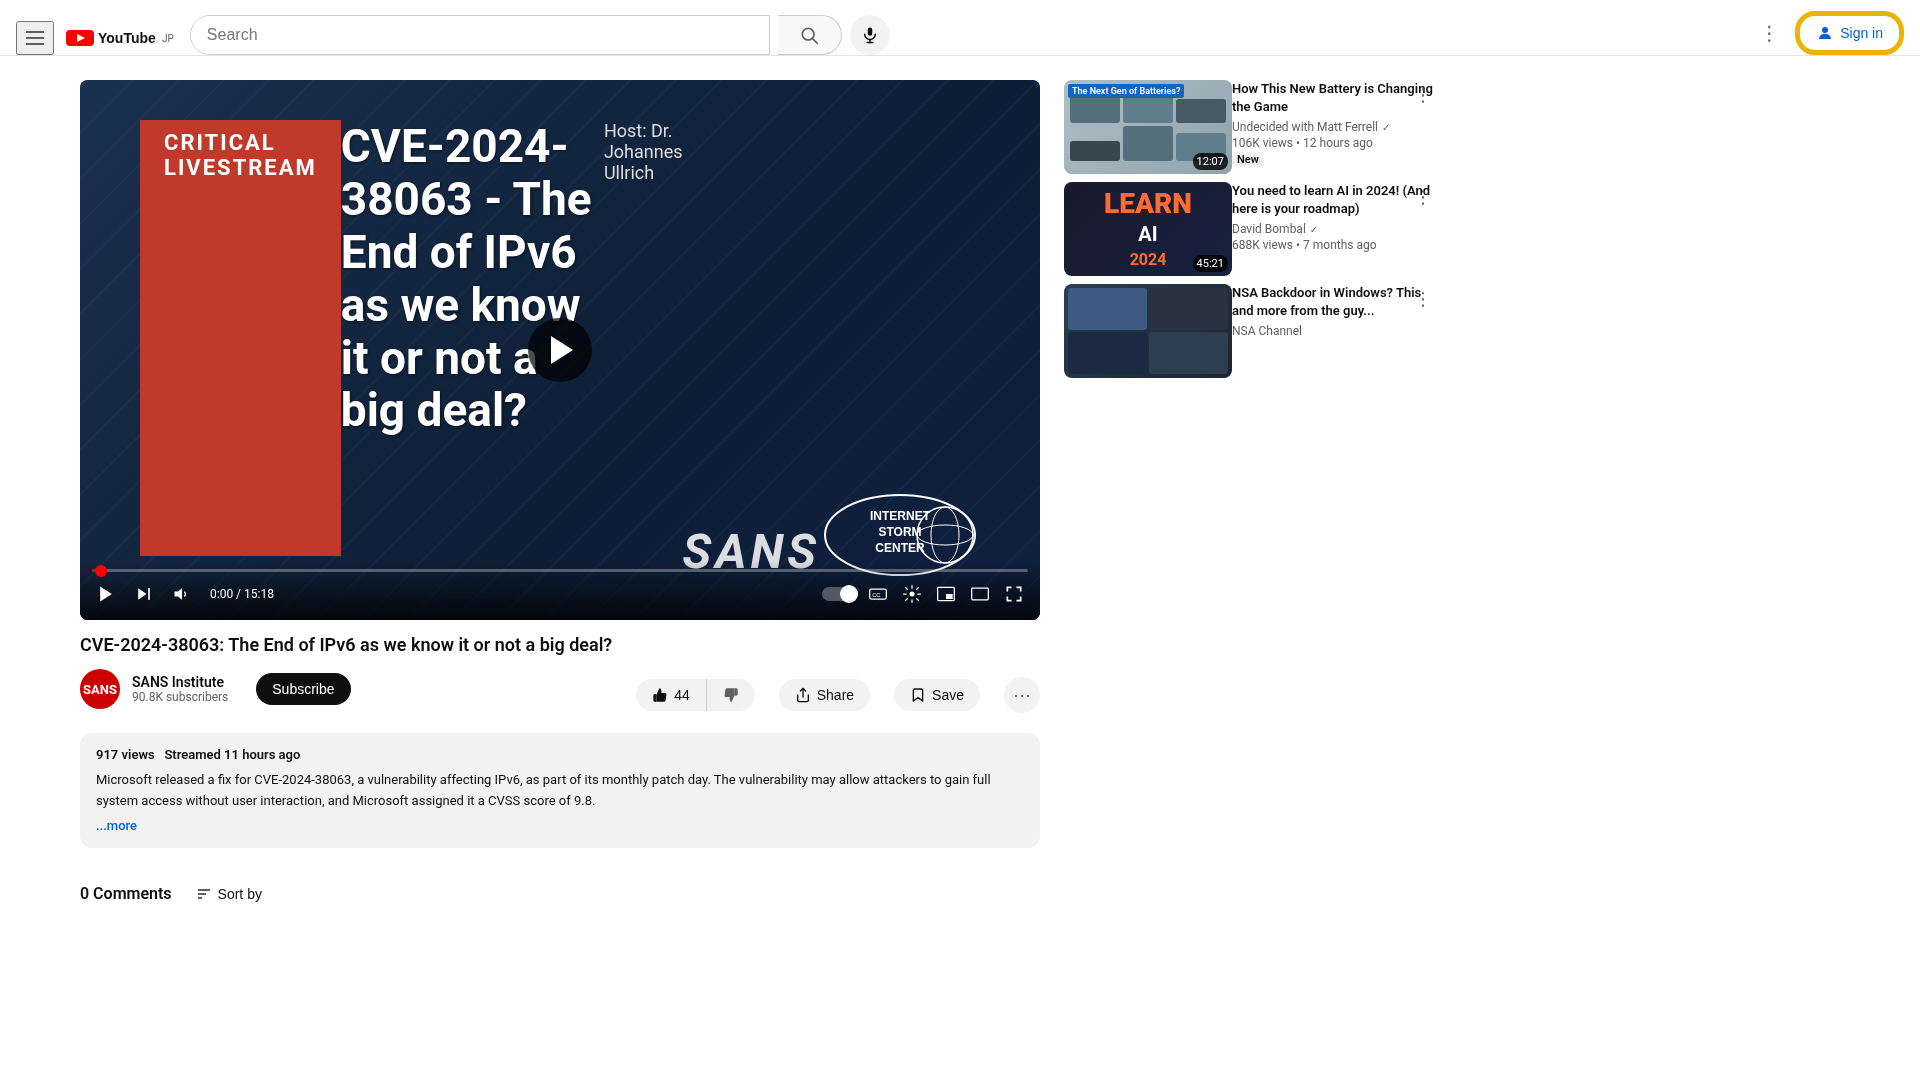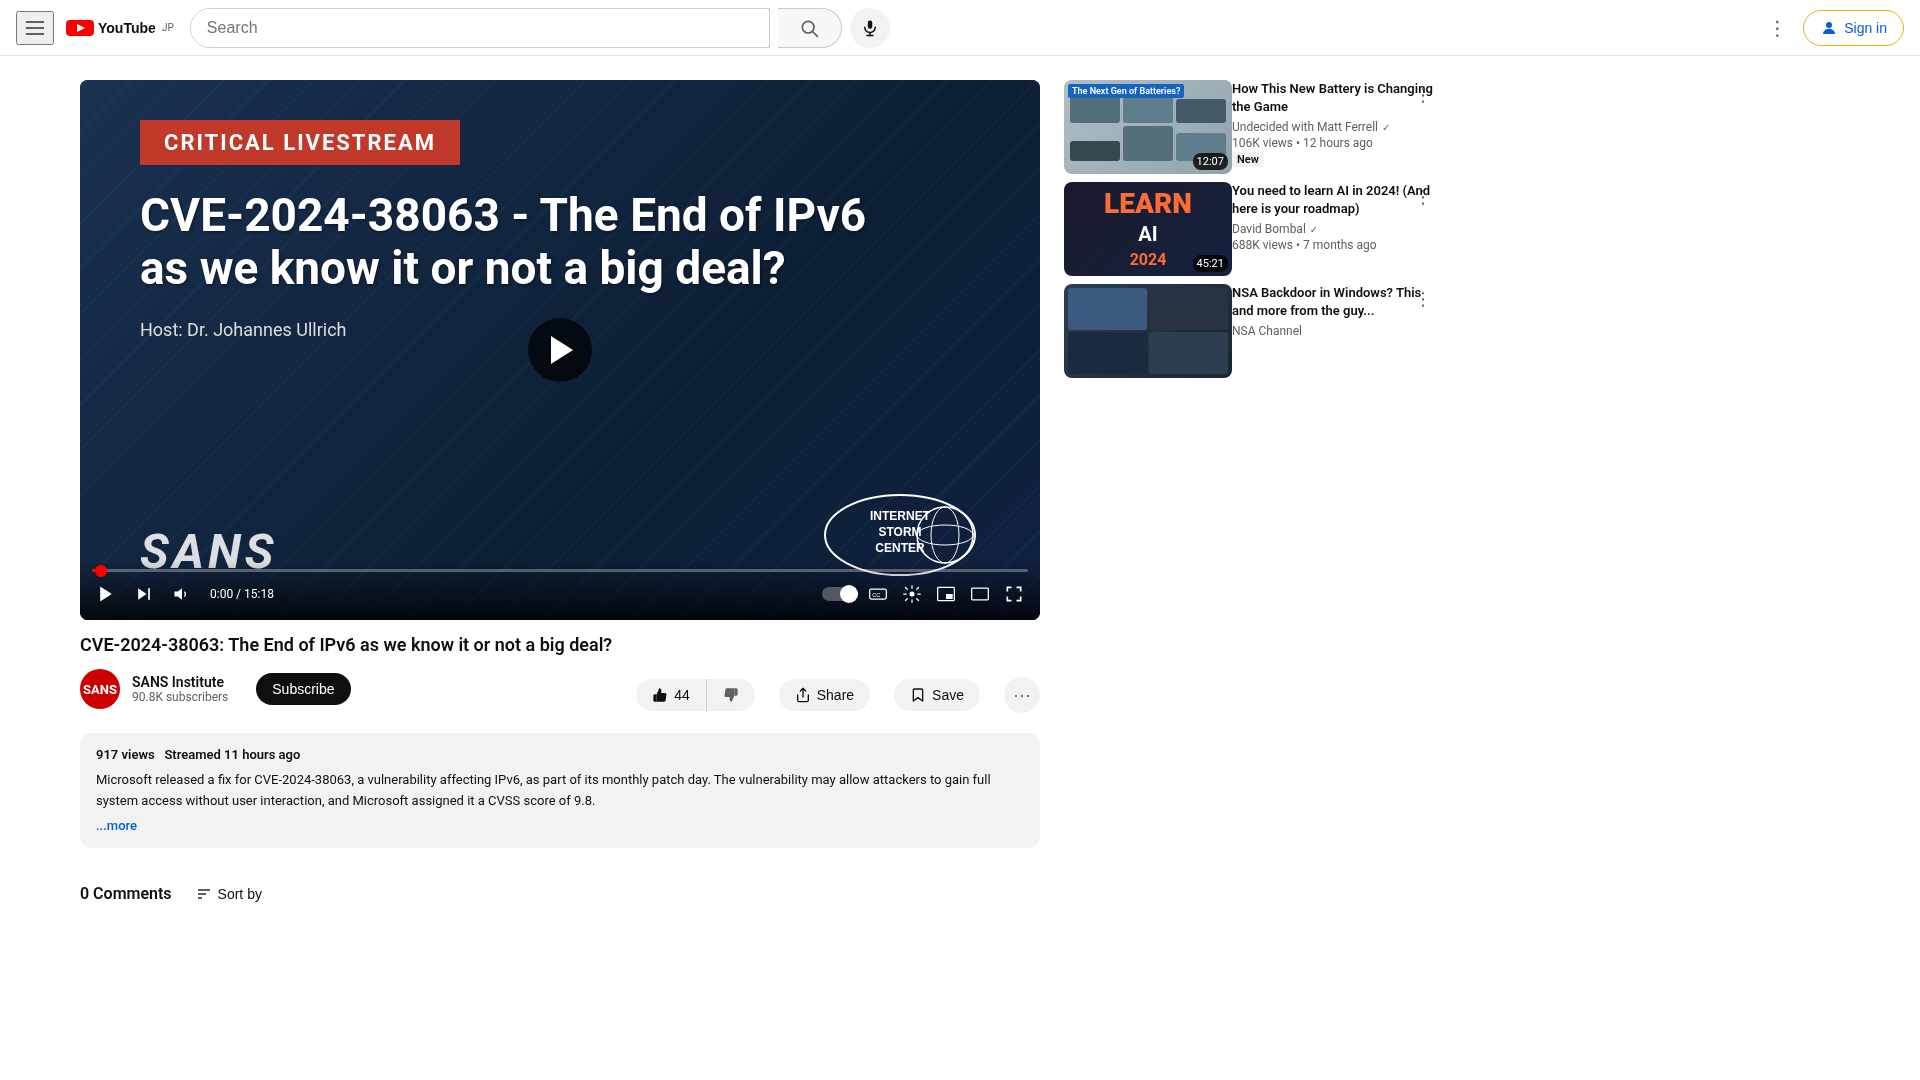--- a/index.html
+++ b/index.html
@@ -1,21 +1,21 @@
 <!DOCTYPE html>
 <html><head>
   <meta charset="utf-8">
   <style>
     * { margin: 0; padding: 0; box-sizing: border-box; }
     body { font-family: 'Roboto', Arial, sans-serif; background: #fff; color: #0f0f0f; font-size: 14px; overflow-x: hidden; }
 
     
     .header {
       display: flex;
-      align-items: center;
+      align-items: flex-end;
       padding: 0 16px;
       height: 56px;
       background: #fff;
       position: fixed;
       top: 0; left: 0; right: 0;
       z-index: 100;
       border-bottom: 1px solid #e5e5e5;
       gap: 16px;
     }
     .header-left { display: flex; align-items: center; gap: 12px; }
@@ -67,21 +67,21 @@
       align-items: center;
       justify-content: center;
       color: #0f0f0f;
     }
     .header-right { display: flex; align-items: center; gap: 8px; margin-left: auto; }
     .more-btn { background: none; border: none; cursor: pointer; color: #606060; font-size: 20px; padding: 8px; }
     .sign-in-btn {
       display: flex;
       align-items: center;
       gap: 6px;
-      border: 1px solid #eab308;
+      border: 5px solid #eab308;
       border-radius: 20px;
       padding: 8px 16px;
       color: #065fd4;
       background: none;
       cursor: pointer;
       font-size: 14px;
       font-weight: 500;
     }
 
     
@@ -123,21 +123,20 @@
         transparent,
         transparent 30px,
         rgba(100,150,200,0.05) 30px,
         rgba(100,150,200,0.05) 32px
       );
     }
     .video-content {
       position: absolute;
       inset: 0;
       display: flex;
-      flex-direction: column;
       padding: 40px 60px;
     }
     .critical-badge {
       background: #c0392b;
       color: #fff;
       font-size: 22px;
       font-weight: 700;
       padding: 10px 24px;
       display: inline-block;
       width: fit-content;

